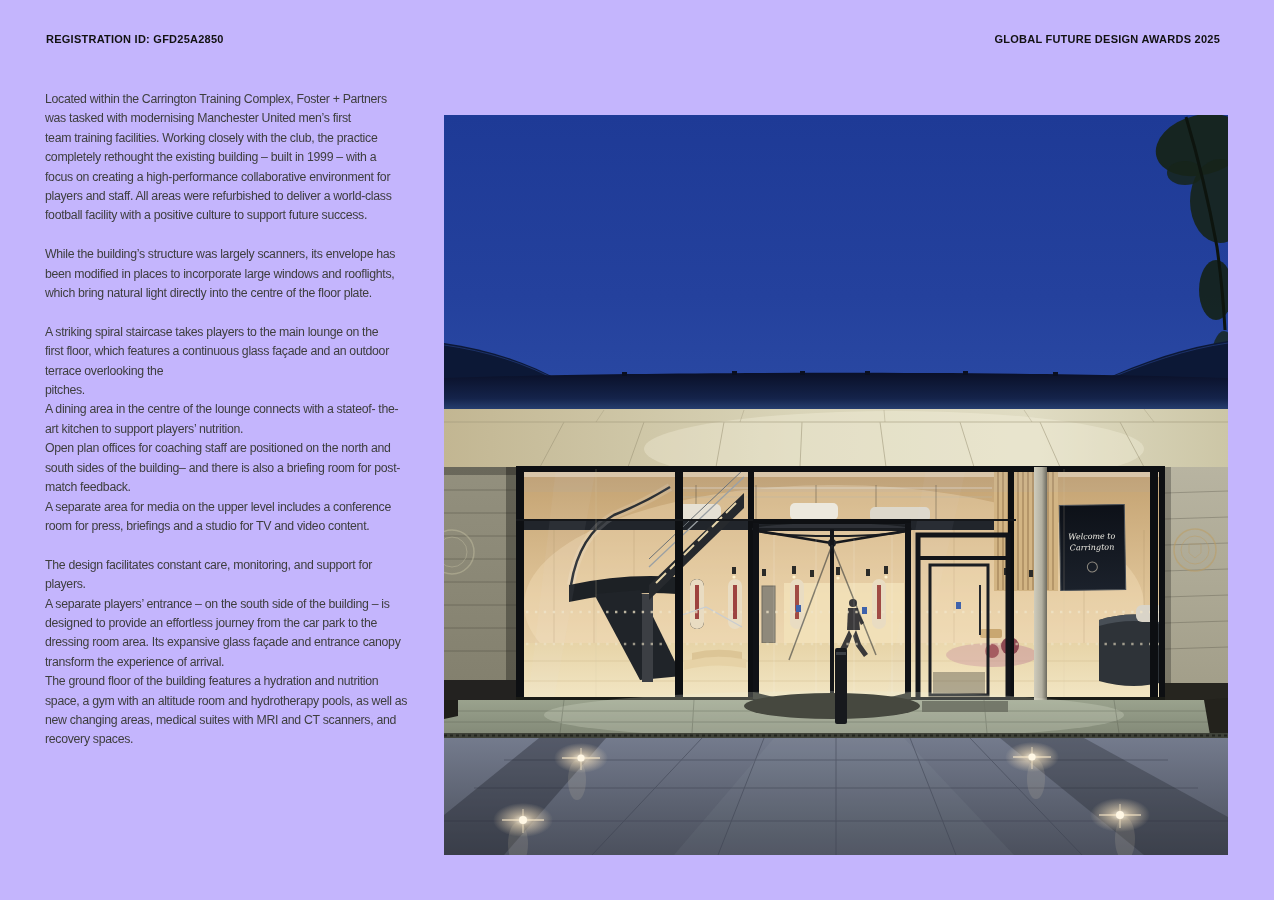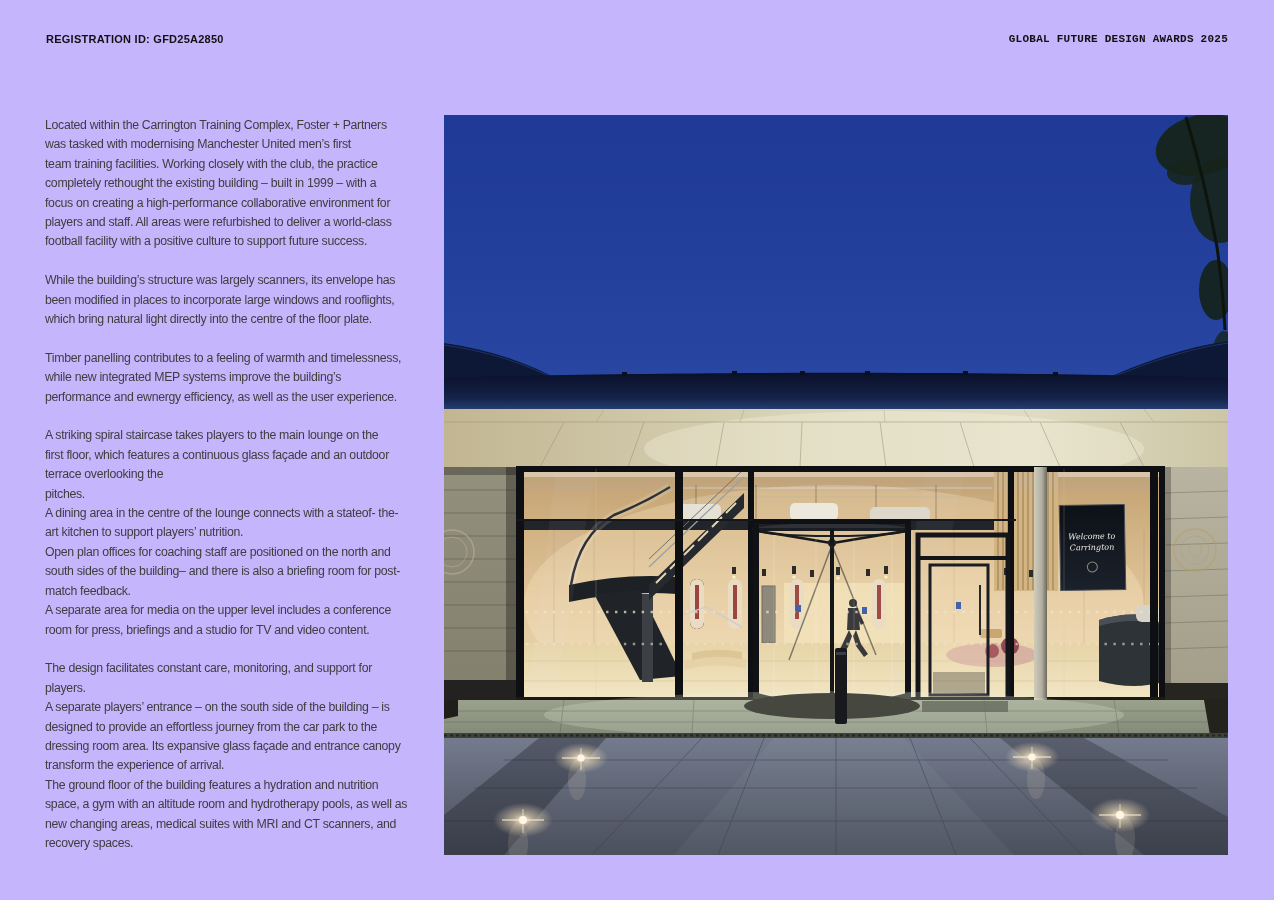--- a/index.html
+++ b/index.html
@@ -1,22 +1,22 @@
 <!DOCTYPE html>
 <html><head>
 <meta charset="utf-8">
 <style>
   html,body{margin:0;padding:0;background:#ffffff;}
   .page{position:relative;width:1274px;height:900px;background:#c4b5fd;
         font-family:"Liberation Sans",sans-serif;overflow:hidden;}
   .hdr{position:absolute;top:33px;font-size:11px;font-weight:bold;
        color:#111111;letter-spacing:.25px;white-space:nowrap;}
   .hdr-left{left:46px;}
-  .hdr-right{right:46px;text-align:center;font-family:Liberation Mono, monospace;}
-  .copy{position:absolute;left:45px;top:116px;width:402px;color:#3e3e3e;
+  .hdr-right{right:54px;text-align:center;}
+  .copy{position:absolute;left:45px;top:90px;width:402px;color:#3e3e3e;
         font-size:12.3px;line-height:19.4px;letter-spacing:-0.3px;}
   .copy p{margin:0 0 19.4px 0;white-space:pre-line;}
   .photo{position:absolute;left:444px;top:115px;width:813px;height:740px;}
   .photo svg{display:block;}
 </style>
 </head>
 <body>
 
 <div class="page">
 
@@ -27,23 +27,20 @@
     <p>Located within the Carrington Training Complex, Foster + Partners
 was tasked with modernising Manchester United men’s first
 team training facilities. Working closely with the club, the practice
 completely rethought the existing building – built in 1999 – with a
 focus on creating a high-performance collaborative environment for
 players and staff. All areas were refurbished to deliver a world-class
 football facility with a positive culture to support future success.</p>
     <p>While the building’s structure was largely scanners, its envelope has
 been modified in places to incorporate large windows and rooflights,
 which bring natural light directly into the centre of the floor plate.</p>
-    <p>Timber panelling contributes to a feeling of warmth and timelessness,
-while new integrated MEP systems improve the building’s
-performance and ewnergy efficiency, as well as the user experience.</p>
     <p>A striking spiral staircase takes players to the main lounge on the
 first floor, which features a continuous glass façade and an outdoor
 terrace overlooking the
 pitches.
 A dining area in the centre of the lounge connects with a stateof- the-
 art kitchen to support players’ nutrition.
 Open plan offices for coaching staff are positioned on the north and
 south sides of the building– and there is also a briefing room for post-
 match feedback.
 A separate area for media on the upper level includes a conference

